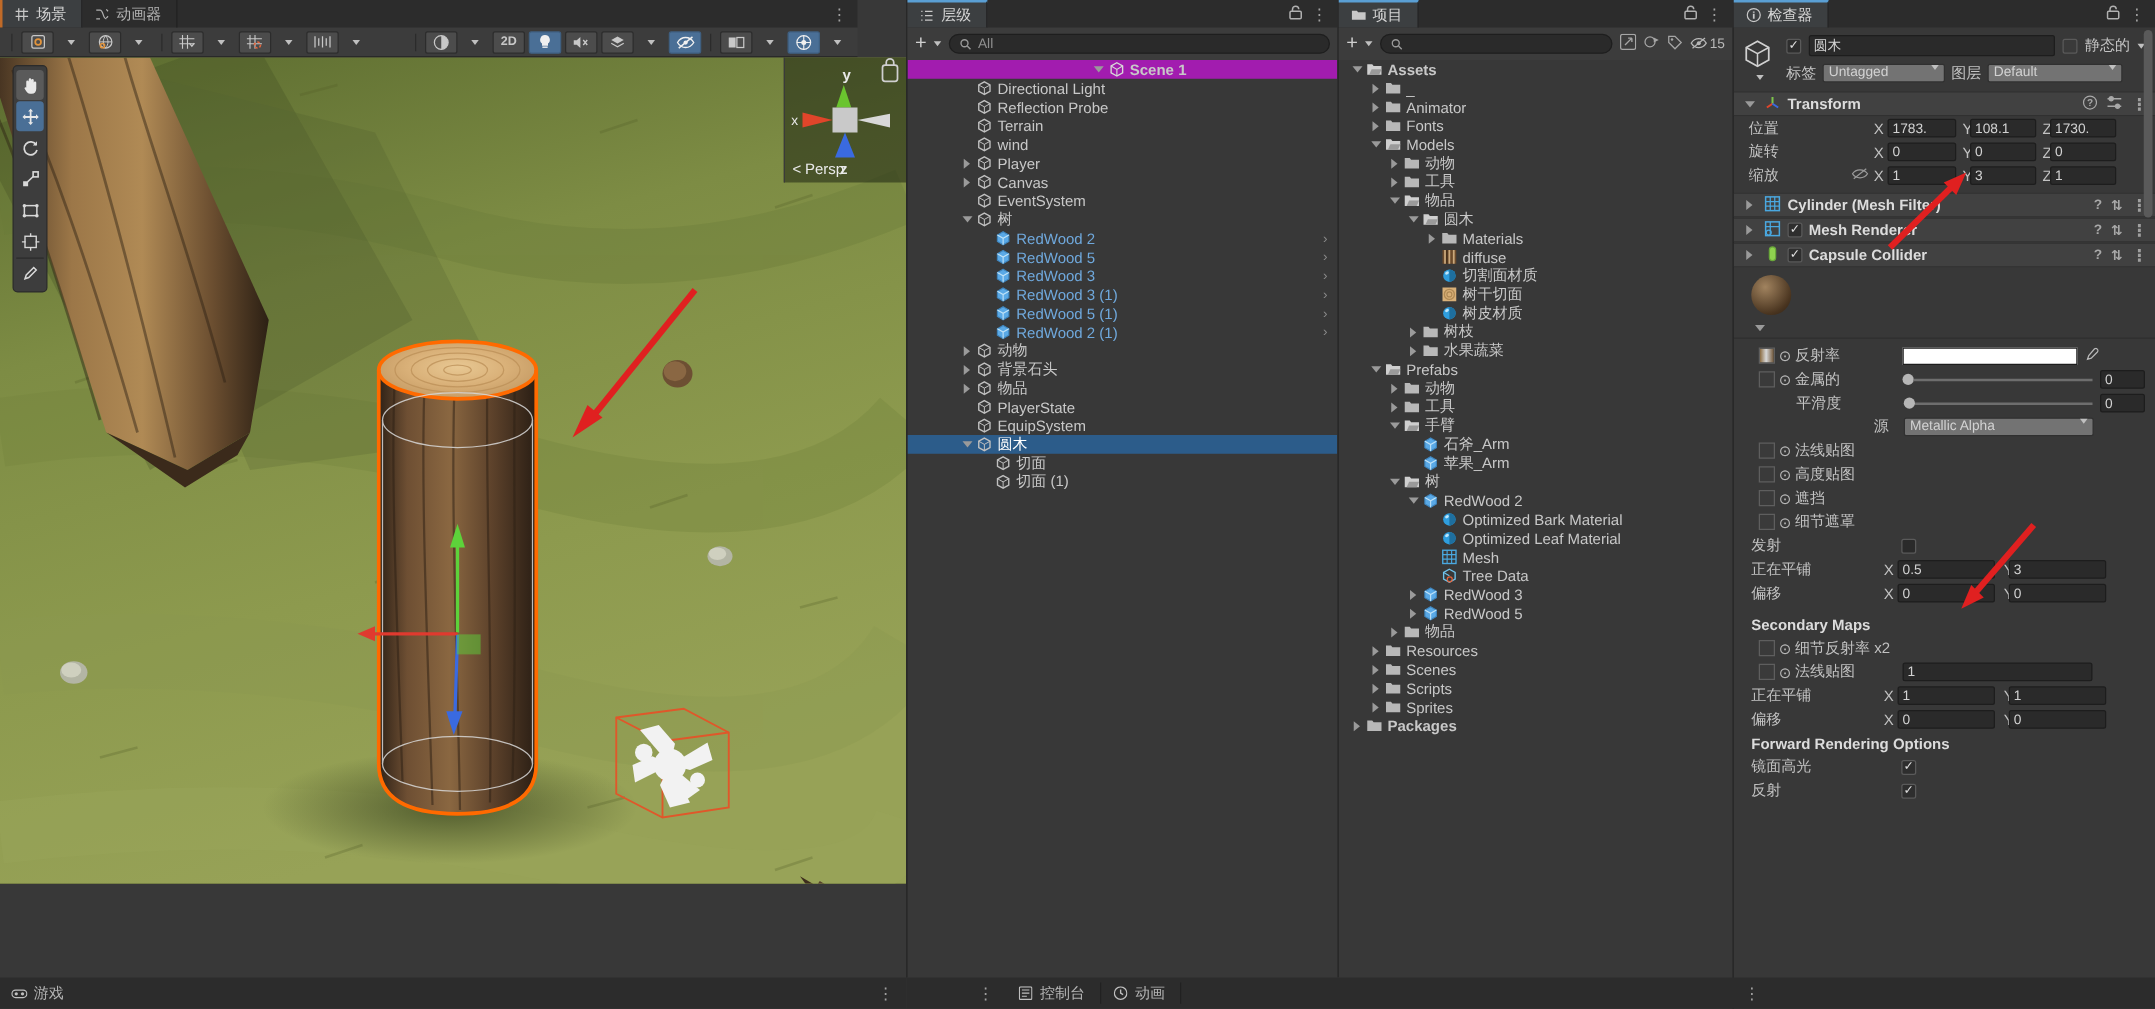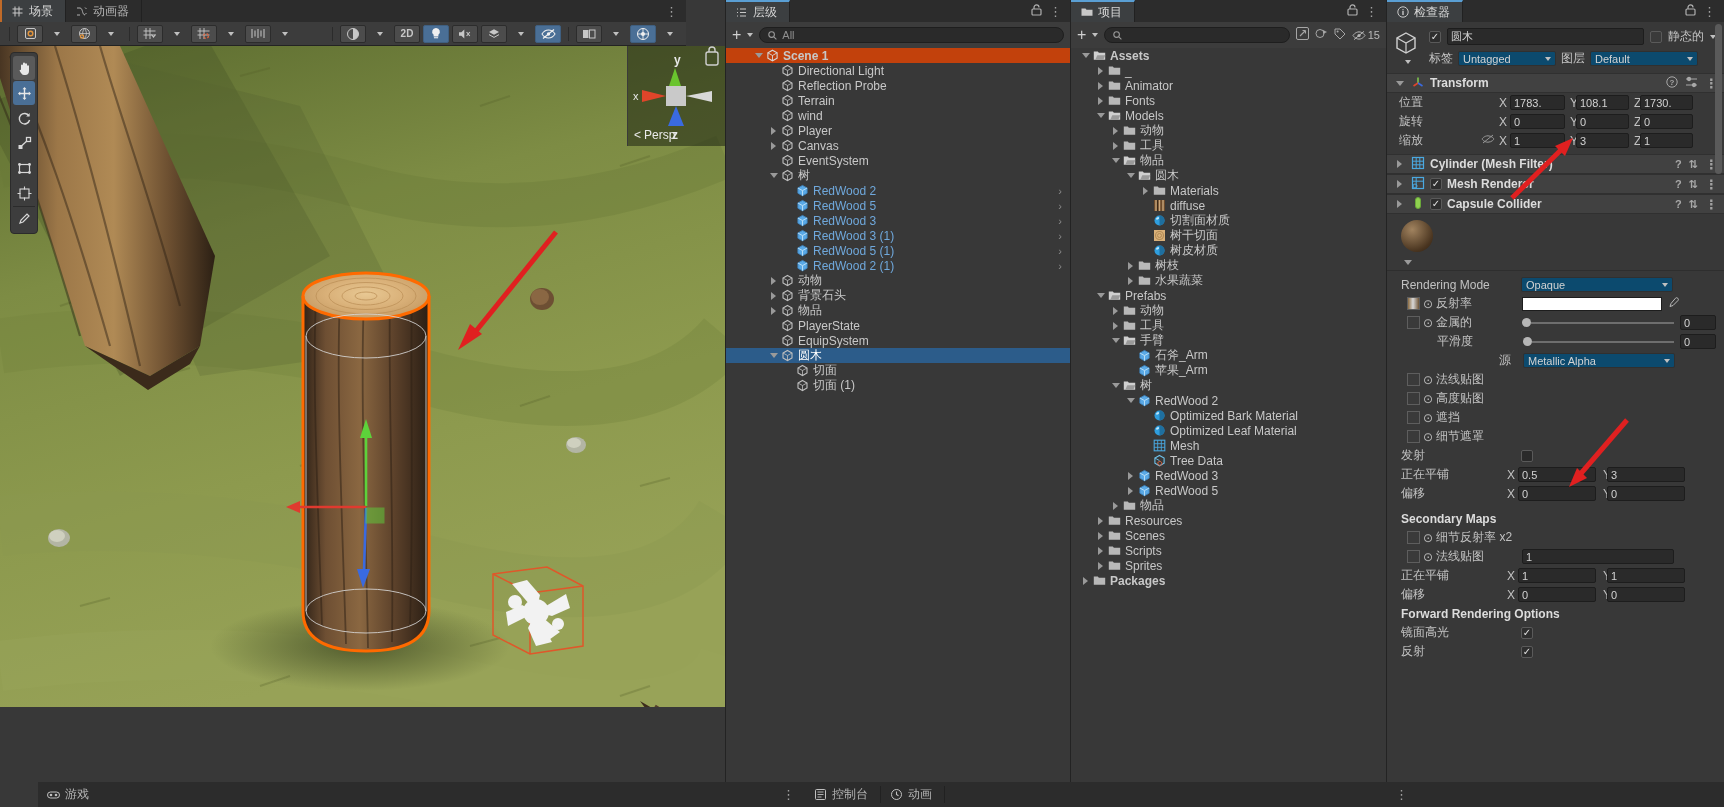--- a/index.html
+++ b/index.html
@@ -33,40 +33,40 @@
 
   .searchbar { height:26px; background:#3c3c3c; display:flex; align-items:center; gap:6px; padding:0 6px; }
   .plus { color:#d0d0d0; font-size:16px; line-height:1; }
   .sfield { flex:1; height:16px; background:#2a2a2a; border:1px solid #1e1e1e; border-radius:8px;
             display:flex; align-items:center; gap:5px; padding:0 8px; color:#8f8f8f; font-size:11px; }
 
   
   .tree { overflow:hidden; }
   .row { height:15px; display:flex; align-items:center; font-size:12px; white-space:nowrap; color:#c8c8c8; }
   .row.sel { background:#2c5c8a; color:#fff; }
-  .row.head { background:#c2410c; }
+  .row.head { background:#a21caf;justify-content:center; }
   .arrow { width:13px; flex:0 0 13px; display:flex; align-items:center; justify-content:center; }
   .arrow i { display:block; width:0;height:0; }
   .arrow.r i { border-top:4px solid transparent;border-bottom:4px solid transparent;border-left:5px solid #9a9a9a; }
   .arrow.d i { border-left:4px solid transparent;border-right:4px solid transparent;border-top:5px solid #9a9a9a; }
   .gico { width:15px; flex:0 0 15px; display:flex; align-items:center; justify-content:center; }
   .lbl { padding-left:3px; }
   .prefab { color:#6fa8dc; }
   .chev { margin-left:auto; padding-right:8px; color:#8a8a8a; font-size:11px; }
 
   
   .insp { position:absolute; left:1386px; top:0; width:338px; height:807px; background:#383838;
           border-left:1px solid #232323; }
   .insp-body { position:absolute; left:0; top:22px; right:0; bottom:0; overflow:hidden; }
   .i-row { display:flex; align-items:center; height:19px; font-size:12px; padding:0 8px; }
   .i-label { color:#c2c2c2; }
   .field { background:#2a2a2a; border:1px solid #1d1d1d; border-radius:2px; height:15px;
            color:#d2d2d2; font-size:11px; padding:0 3px; display:flex; align-items:center; overflow:hidden;}
-  .dd { background:#0c4a6e; border:1px solid #303030; border-radius:2px; height:15px; color:#d2d2d2;
-        font-size:11px; padding:0 4px; display:flex; align-items:center; }
+  .dd { background:#737373; border:1px solid #303030; border-radius:2px; height:15px; color:#d2d2d2;
+        font-size:11px; padding:0 4px; display:flex; }
   .dd .caret { margin-left:auto; }
   .cbox { width:12px;height:12px;background:#2e2e2e;border:1px solid #5a5a5a;border-radius:2px;
           display:flex;align-items:center;justify-content:center;color:#e0e0e0;font-size:10px;line-height:1;}
   .comp-hdr { height:20px; background:#414141; border-top:1px solid #303030; border-bottom:1px solid #303030;
               display:flex; align-items:center; gap:5px; padding:0 6px; font-weight:bold; font-size:12px; color:#dcdcdc;}
   .comp-hdr .tools { margin-left:auto; display:flex; align-items:center; gap:7px; color:#a8a8a8; font-size:11px;}
   .sect { font-weight:bold; color:#dcdcdc; }
   .swatch { width:13px;height:13px;border:1px solid #5e5e5e;background:#3a3a3a; }
   .slider { flex:1; height:13px; display:flex; align-items:center; }
   .strack { flex:1; height:2px; background:#6e6e6e; }
@@ -74,21 +74,21 @@
   .xlab { color:#c2c2c2; width:11px; text-align:left; }
   .scrollbar { position:absolute; right:1px; top:24px; width:9px; height:780px; }
   .scrollbar i { position:absolute; left:1px; top:0; width:7px; height:150px; background:#5a5a5a; border-radius:4px; display:block;}
 
   
   .scene { position:absolute; left:0; top:46px; width:725px; height:661px; overflow:hidden;
            background:#6f7a3c; }
   .gizmo { position:absolute; right:0; top:0; width:98px; height:100px; }
 
   .game-tab { position:absolute; left:0; bottom:0; width:725px; height:25px; background:#2c2c2c;
-              display:flex; align-items:center;margin-left:38px; }
+              display:flex; align-items:center; }
   .bottom-bar { position:absolute; left:725px; bottom:0; width:999px; height:25px; background:#2c2c2c;
                 display:flex; align-items:center; }
 </style>
 </head>
 <body>
 
 <div class="root">
 
   <div class="panel" style="left:0;top:0;width:686px;height:807px;">
 
@@ -808,21 +808,21 @@
             <circle cx="5" cy="6.5" r="4" fill="none" stroke="#a6a6a6"></circle>
             <path d="M8 3l4 2-4 2" fill="#a6a6a6"></path>
           </svg>
       </span>
       <span>
         <svg width="12" height="12" viewBox="0 0 12 12">
             <path d="M1 1h5l5 5-5 5-5-5z" fill="none" stroke="#a6a6a6"></path>
             <circle cx="3.6" cy="3.6" r="1" fill="#a6a6a6"></circle>
           </svg>
       </span>
-      <span style="display:flex;align-items:center;gap:2px;font-size:11px;color:#b8b8b8;">
+      <span style="display:flex;align-items:flex-start;gap:2px;font-size:11px;color:#b8b8b8;">
         <svg width="14" height="11" viewBox="0 0 14 11">
             <path d="M1 5.5s2.2-3.6 6-3.6 6 3.6 6 3.6-2.2 3.6-6 3.6S1 5.5 1 5.5z" fill="none" stroke="#b8b8b8"></path>
             <circle cx="7" cy="5.5" r="1.6" fill="#b8b8b8"></circle>
             <path d="M2 9.6L12 1.4" stroke="#b8b8b8"></path>
           </svg>
         <span>15</span>
       </span>
     </div>
 
     <div class="tree" id="project-tree" style="position:absolute;left:0;top:48px;right:0;bottom:0;">
@@ -1463,27 +1463,20 @@
       </div>
 
       <div style="display:flex;gap:8px;padding:6px 8px 2px 14px;align-items:flex-start;">
         <div style="width:32px;height:32px;border-radius:50%;background:radial-gradient(circle at 35% 30%, #a1835f, #4a3520 70%, #2b1e12);"></div>
       </div>
       <div style="padding-left:14px"><span class="arrow d" style="display:inline-flex">
             <i></i>
           </span></div>
       <div style="height:1px;background:#2e2e2e;margin:2px 0 4px 0;"></div>
 
-      <div class="i-row" style="padding-left:14px">
-        <span class="i-label" style="width:120px">Rendering Mode</span>
-        <div class="dd" style="width:152px">
-          <span>Opaque</span>
-            <span class="caret"></span>
-        </div>
-      </div>
 
       <div class="i-row" style="padding-left:20px">
         <span class="swatch" style="background:linear-gradient(90deg,#8b6c42,#d8d8d8 45%,#6e5436);"></span>
         <span style="color:#b8b8b8;padding:0 3px;">⊙</span>
         <span class="i-label" style="width:86px">反射率</span>
         <div style="width:140px;height:14px;background:#ffffff;border:1px solid #1d1d1d;"></div>
         <span style="margin-left:6px;color:#b8b8b8">
           <svg width="11" height="11" viewBox="0 0 11 11">
               <path d="M7.5 1.2a1.7 1.7 0 0 1 2.4 2.4L5 8.5 2 9.5l1-3z" fill="none" stroke="#b8b8b8"></path>
             </svg>

